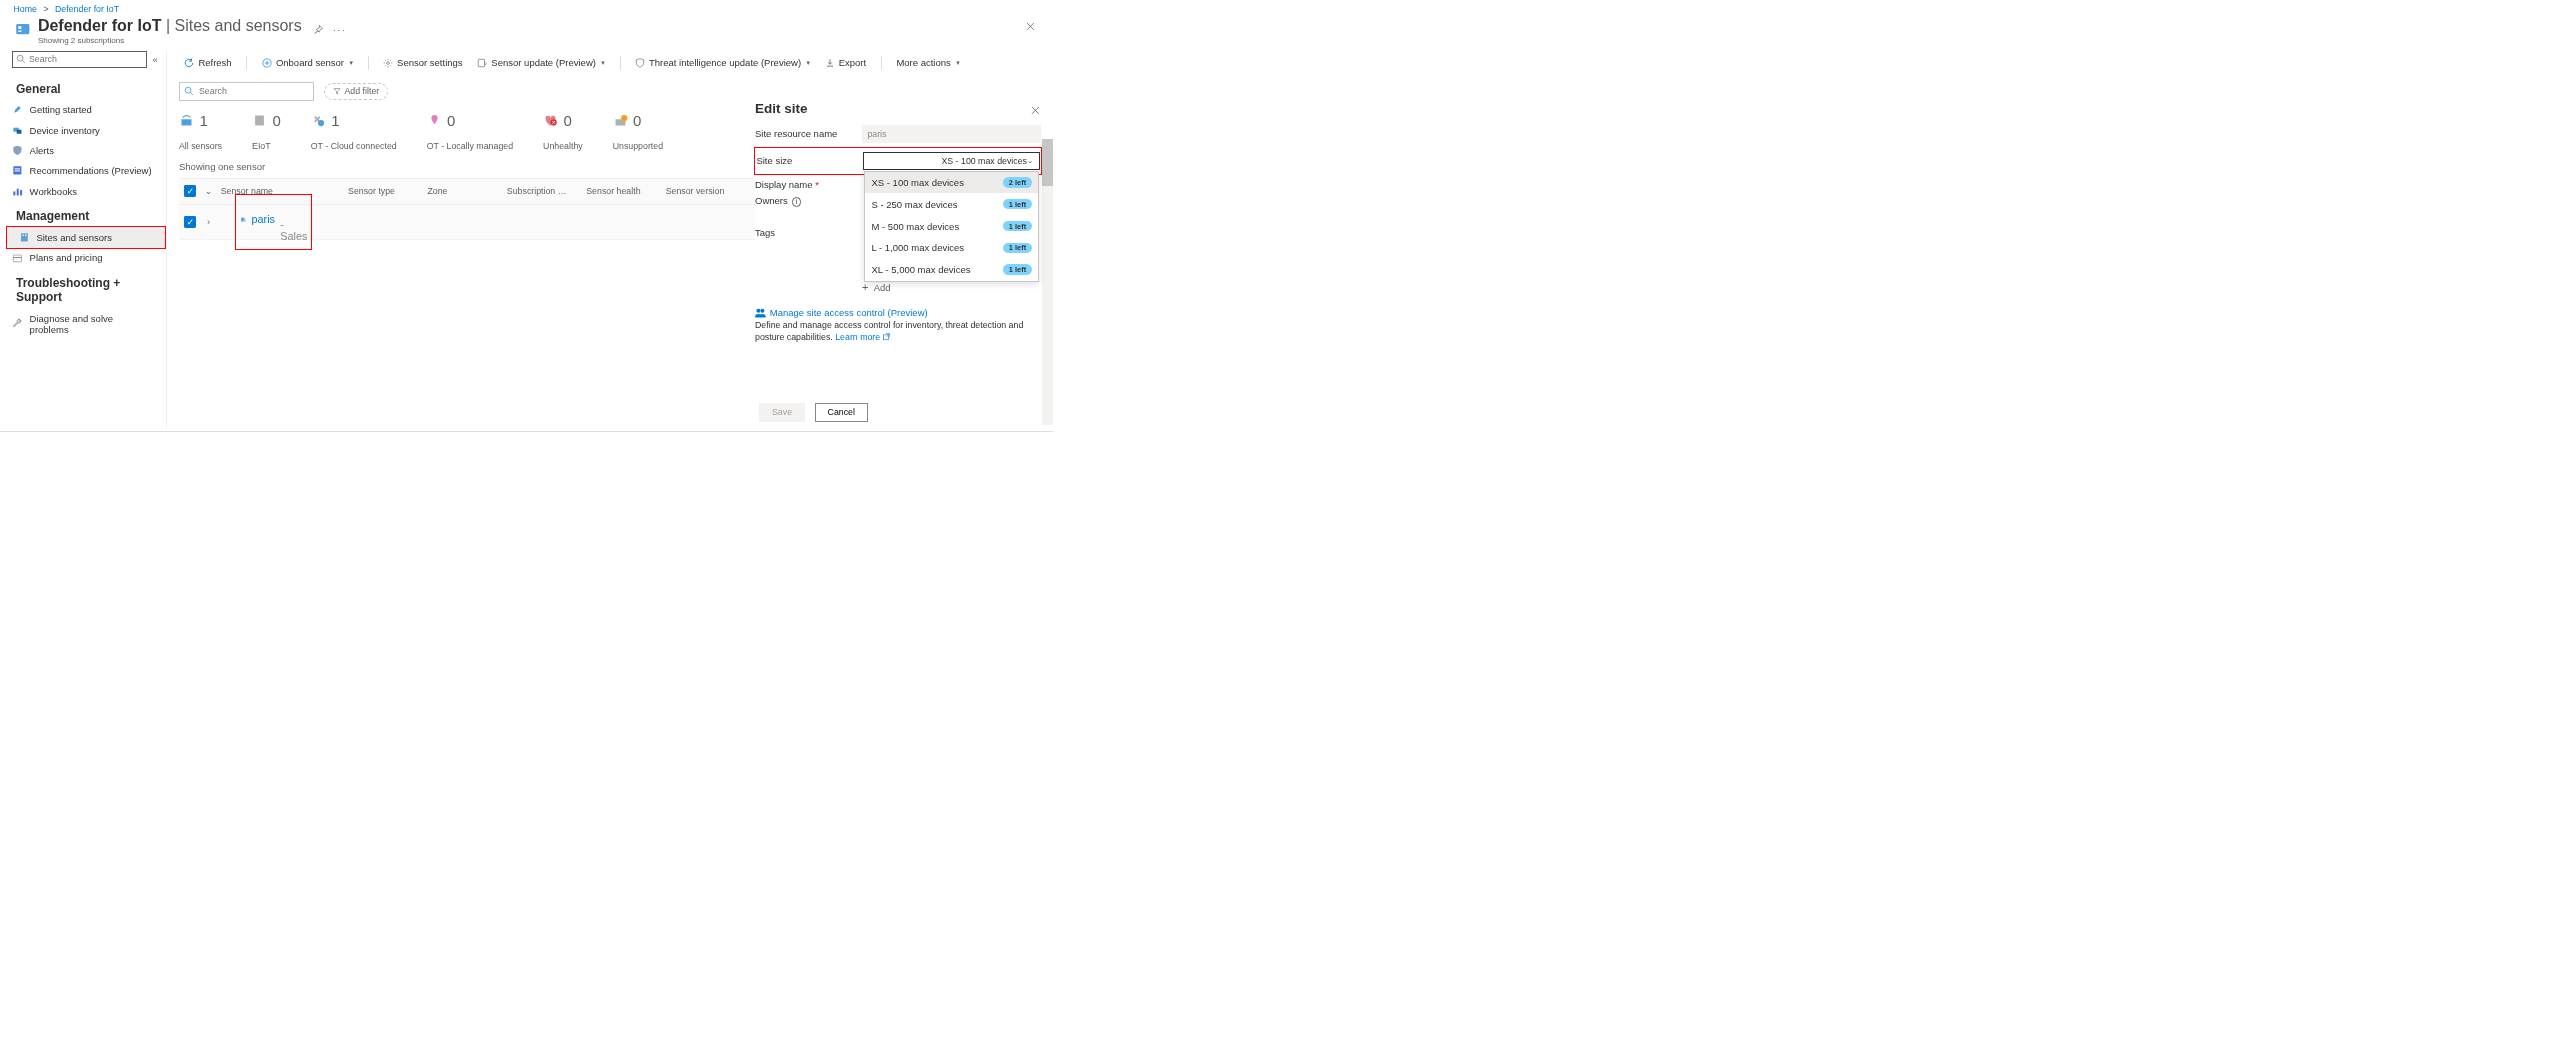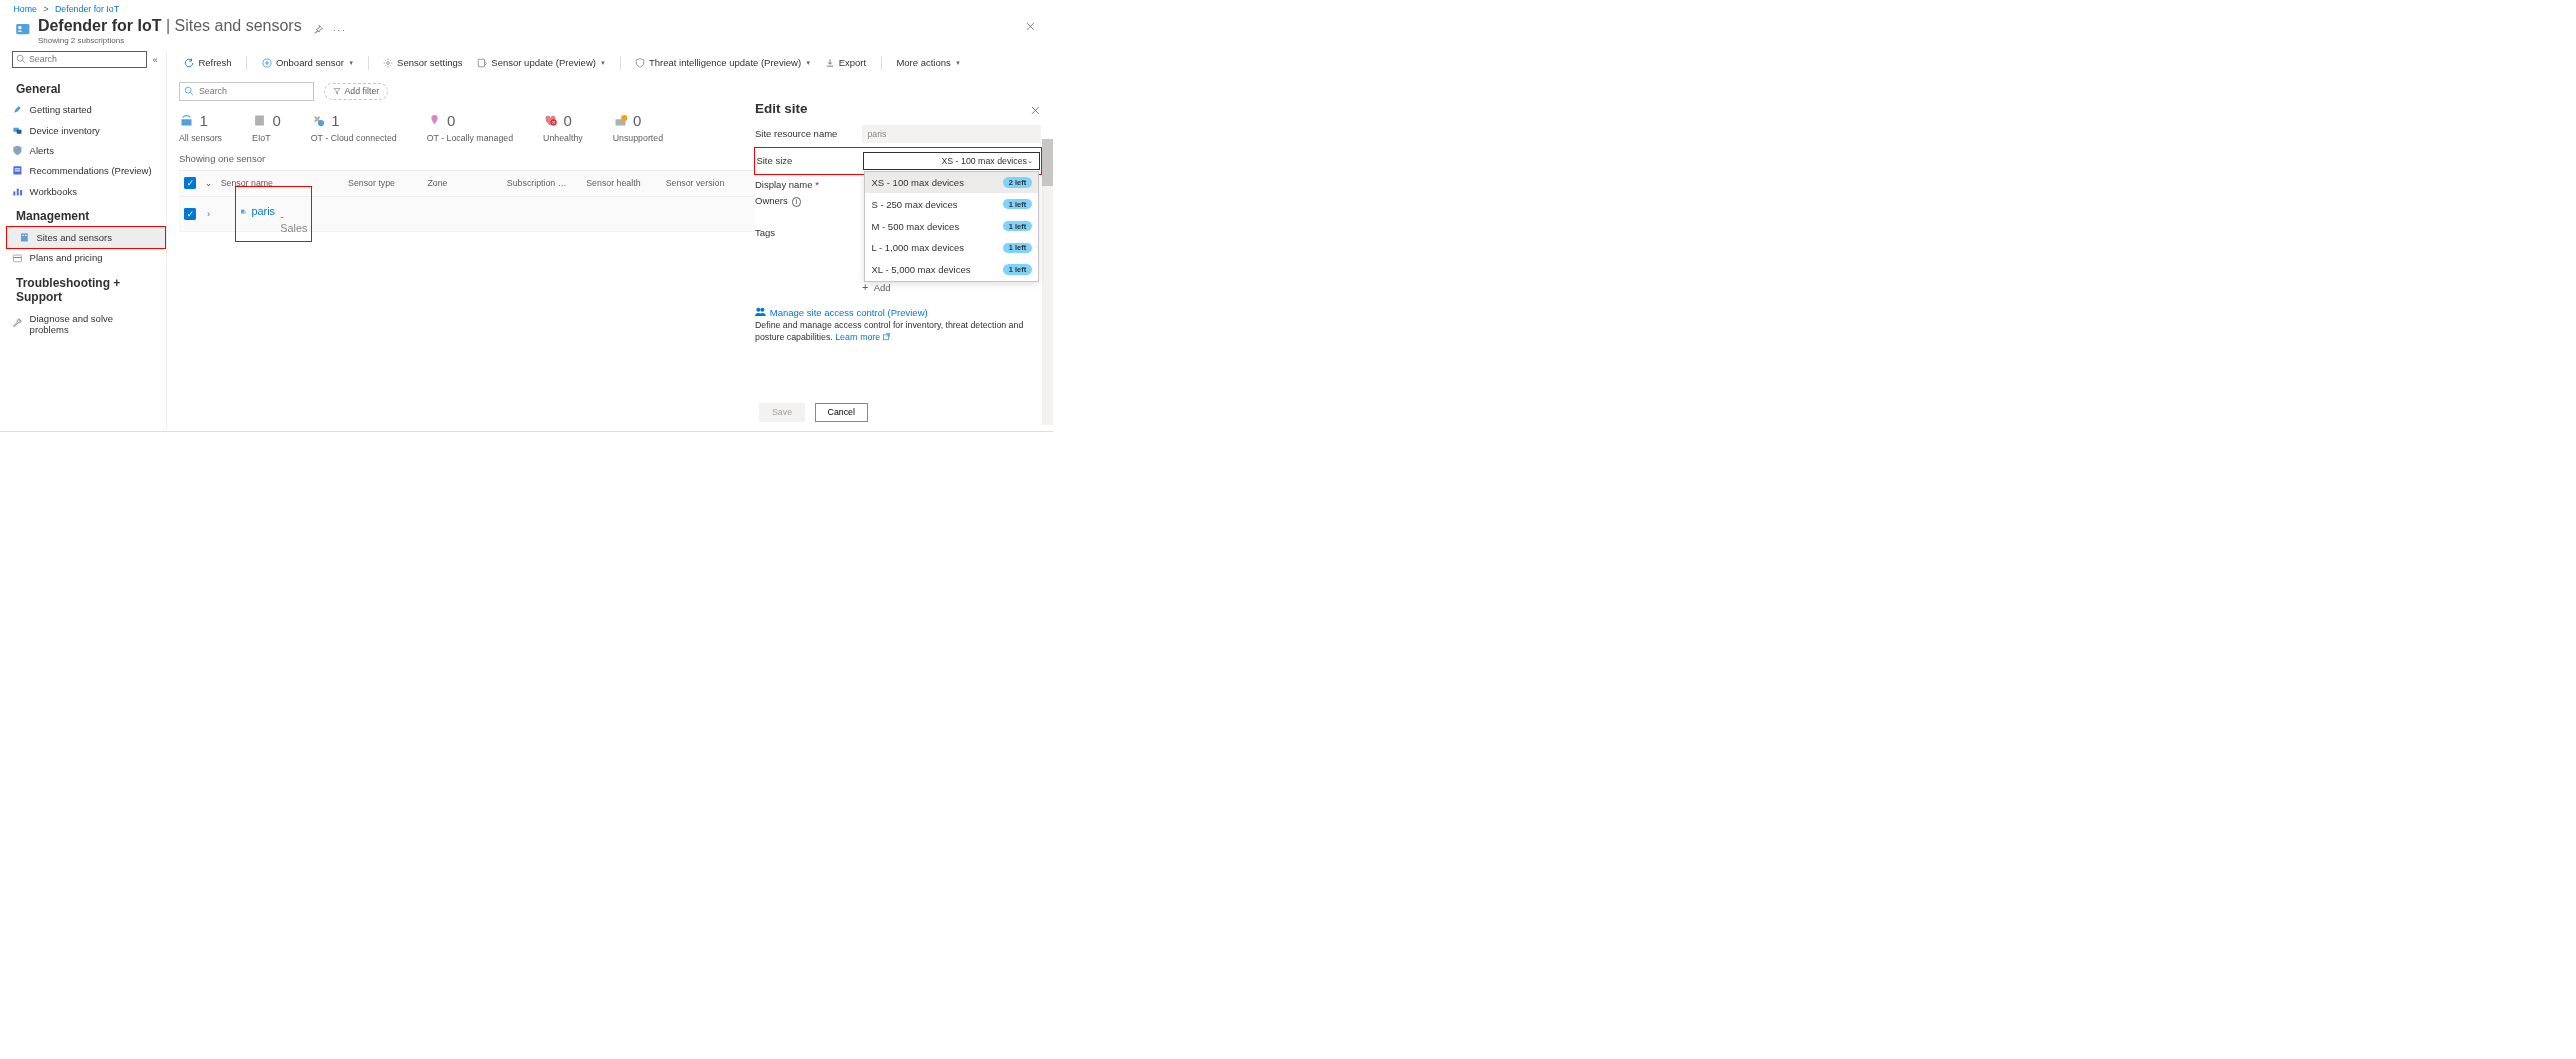--- a/index.html
+++ b/index.html
@@ -42,21 +42,21 @@
   .search-box { position:relative; width:135px; }
   .search-box input { width:100%; height:19px; border:0.7px solid #c8c6c4; padding:0 5.4px 0 19px; font-size:8.8px; }
   .search-box .sicon { position:absolute; left:5.4px; top:4px; color:#0078d4; }
   .add-filter { border:0.7px dashed #c8c6c4; border-radius:9.5px; padding:2.7px 8px; color:#605e5c; cursor:pointer; display:flex; align-items:center; gap:4px; font-size:8.8px;}
   
   .stats { display:flex; gap:30px; padding:6.8px 12px 4px; }
   .stat { display:flex; flex-direction:column; }
   .stat-top { display:flex; align-items:center; gap:5.4px; }
   .stat-top .sicon { width:15px; height:15px; }
   .stat-top .num { font-size:15px; color:#605e5c; }
-  .stat-label { font-size:8.8px; color:#605e5c; margin-top:4px; }
+  .stat-label { font-size:8.8px; color:#605e5c; margin-top:12px; }
   .showing { padding:6.8px 12px 5.4px; color:#605e5c; font-size:9.5px; }
   
   .tbl { margin:0 12px; }
   .thead { display:flex; align-items:center; border-top:0.7px solid #eee; border-bottom:0.7px solid #eee; background:#fafafa; font-size:8.8px; color:#605e5c; height:27px; padding:0 5.4px; gap:5.4px; }
   .thead .th { flex: none; }
   .chkbox { width:12px; height:12px; background:#0078d4; border-radius:1.4px; display:flex; align-items:center; justify-content:center; color:#fff; font-size:8.8px; }
   .expcol { width:13.5px; text-align:center; color:#605e5c; }
   .th-name { width:122px; }
   .th-type { width:74px; }
   .th-zone { width:74px; }
@@ -77,21 +77,21 @@
   .frow .infoicon { border:0.7px solid #605e5c; border-radius:50%; width:9.5px; height:9.5px; display:inline-flex; align-items:center; justify-content:center; font-size:6.8px; margin-left:4px;}
   .finput-ro { flex:1; background:#f3f2f1; height:17.6px; padding:2.7px 5.4px; color:#8a8886; font-size:8.8px; display:flex; align-items:center;}
   .fselect { flex:1; border:0.7px solid #323130; height:17.6px; display:flex; align-items:center; justify-content:flex-end; padding:0 5.4px; font-size:8.8px; position:relative;}
   .dropdown { position:absolute; top:17.6px; left:-0.7px; right:-0.7px; border:0.7px solid #c8c6c4; background:#fff; box-shadow:0 2.7px 6.8px rgba(0,0,0,.12); z-index:5;}
   .dd-item { display:flex; align-items:center; justify-content:space-between; padding:5.4px 6.8px; font-size:9.5px; cursor:pointer; }
   .dd-item.sel { background:#edebe9; }
   .badge { background:#7dd3fc; color:#323130; border-radius:6px; font-size:7.4px; padding:0.7px 5.4px; font-weight:600;}
   .red-outline { outline:1.4px solid red; }
   .add-link { display:flex; align-items:center; gap:5.4px; color:#605e5c; margin-top:4px; cursor:pointer; }
   .manage { margin-top:13.5px; }
-  .manage .mlink { color:#0078d4; display:flex; align-items:flex-start; gap:4px; }
+  .manage .mlink { color:#0078d4; display:flex; align-items:flex-end; gap:4px; }
   .manage .desc { font-size:8.8px; color:#323130; margin-top:2.7px; line-height:1.35;}
   .btn { height:19px; padding:0 12px; font-size:8.8px; border:0.7px solid #8a8886; background:#fff; cursor:pointer; }
   .btn.disabled { background:#f3f2f1; border-color:#f3f2f1; color:#a19f9d; cursor:default;}
   .scrolltrack { position:absolute; right:0; top:88px; bottom:2.7px; width:10.8px; background:#f3f2f1;}
   .scrollthumb { position:absolute; right:0; top:88px; width:10.8px; height:47px; background:#c8c6c4; }
   .footer-area { position:absolute; bottom:9.5px; left:759px; display:flex; gap:9.5px;}
 </style>
 </head>
 <body>
 

